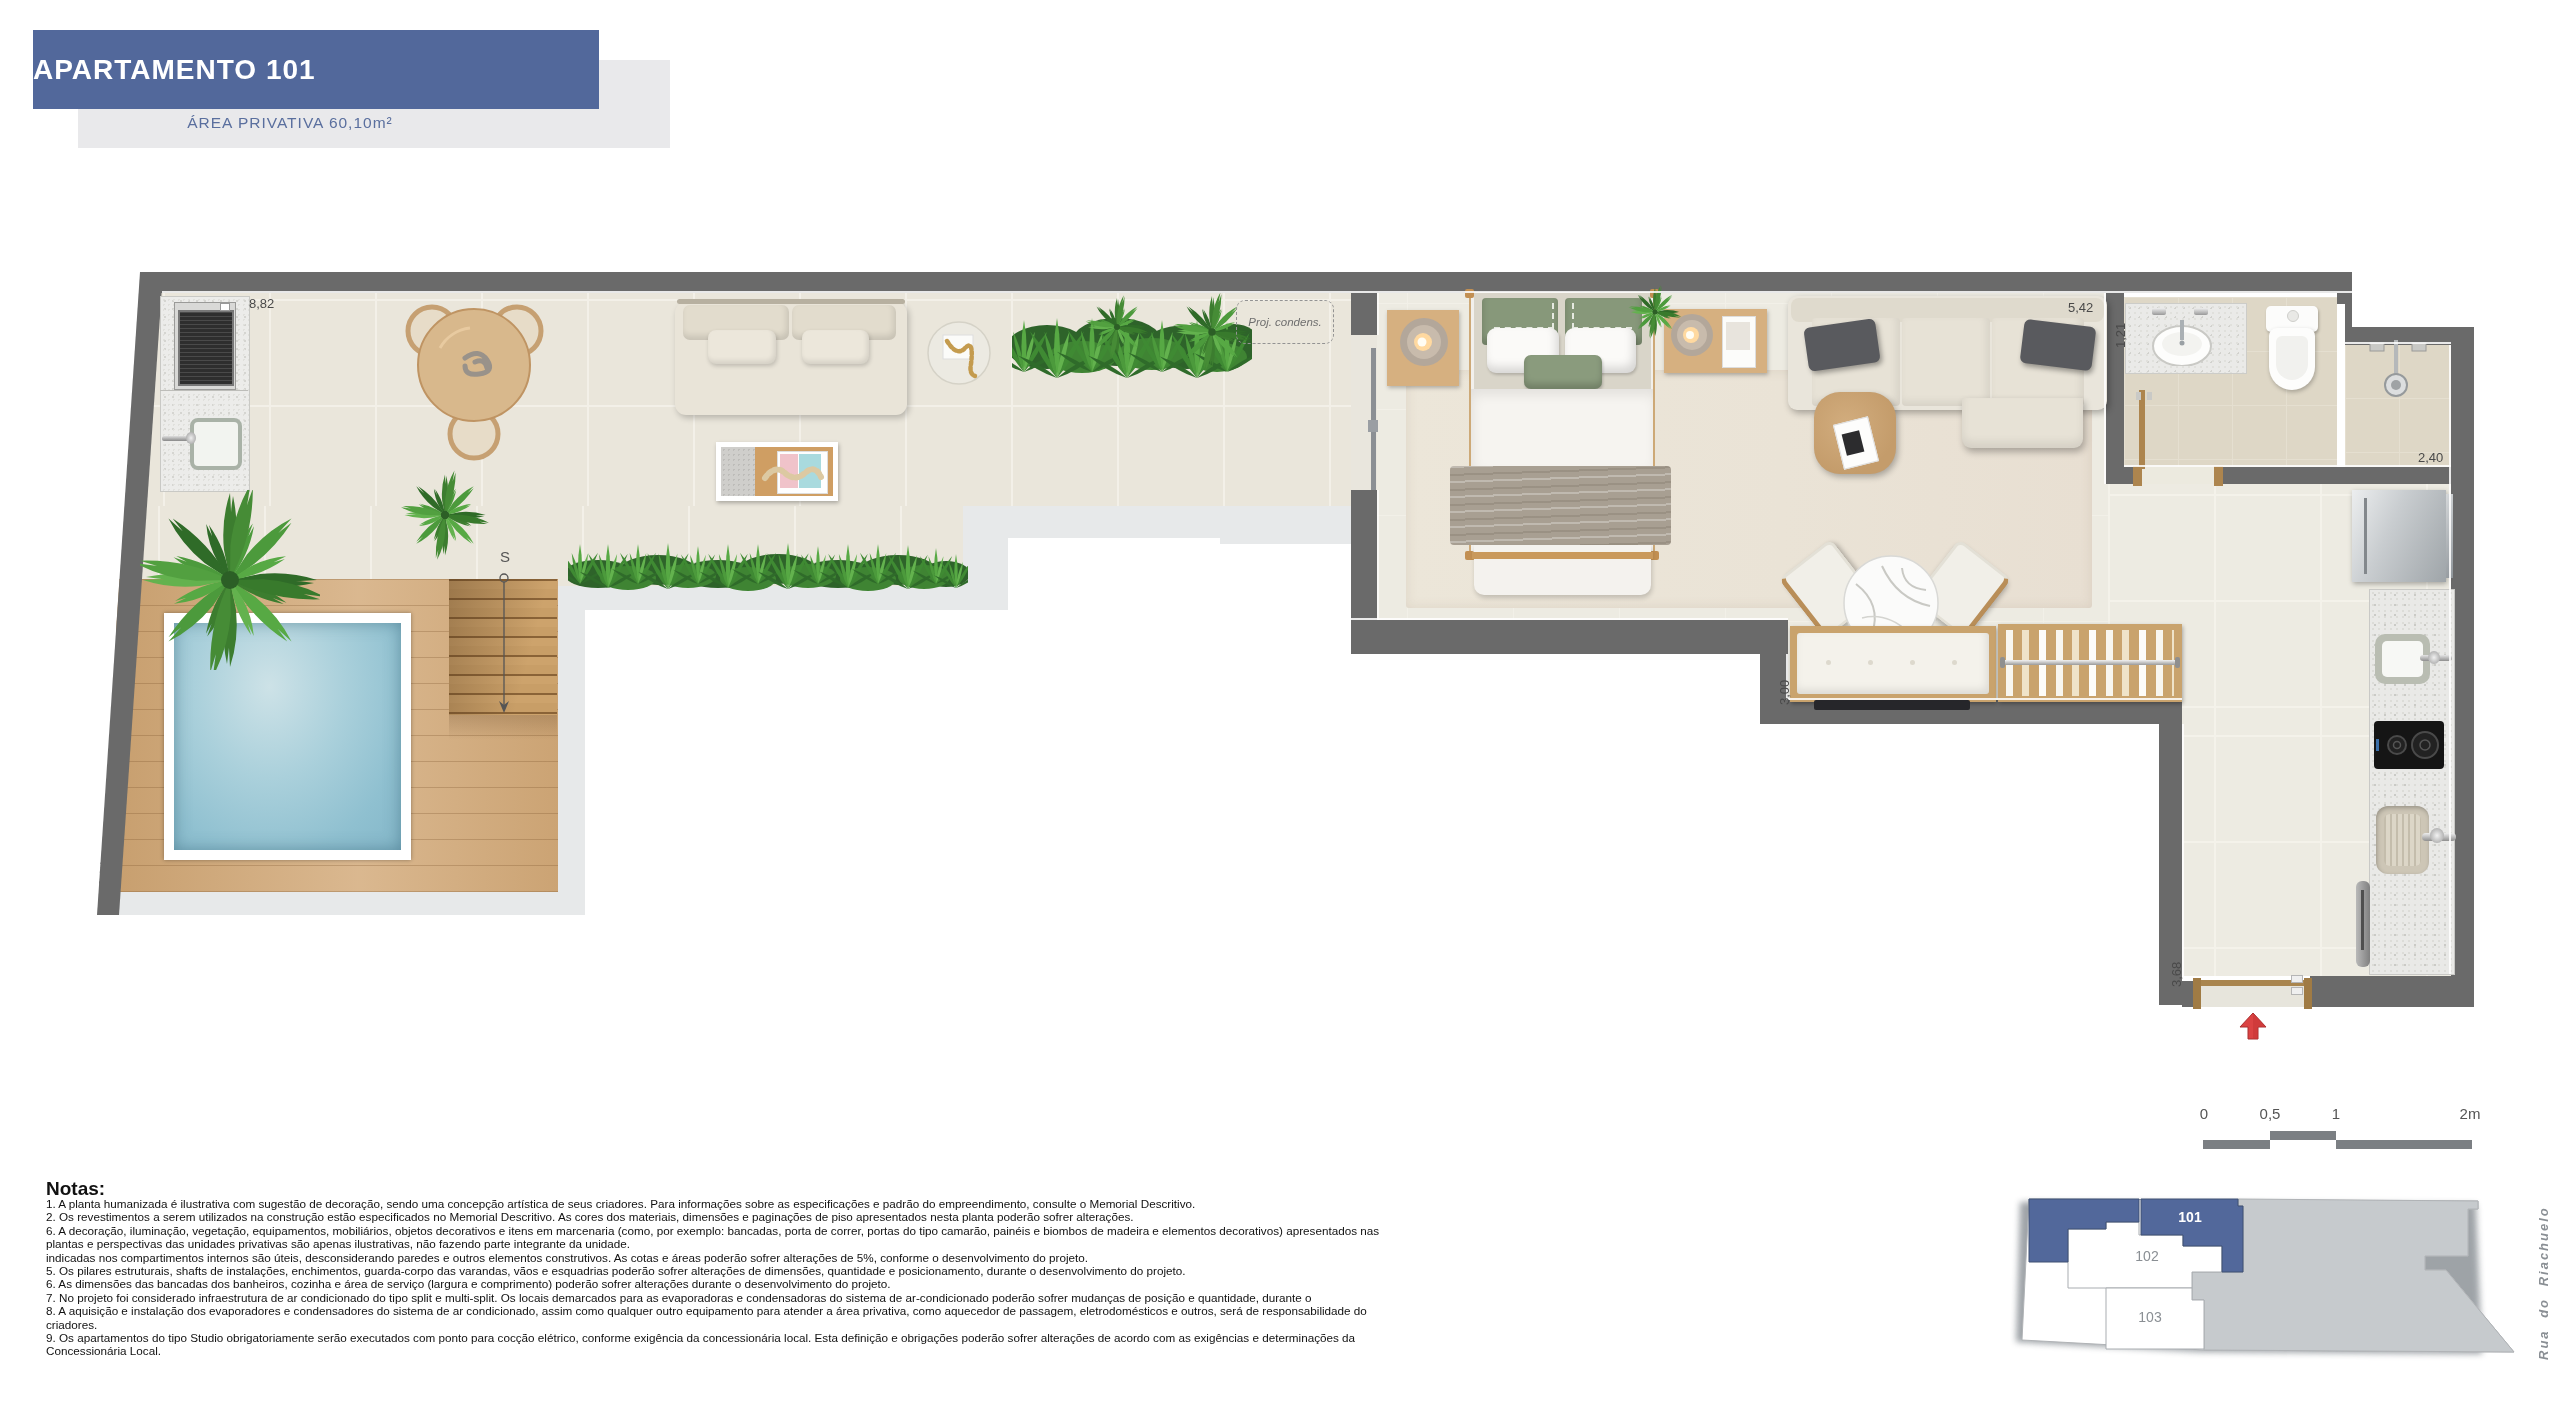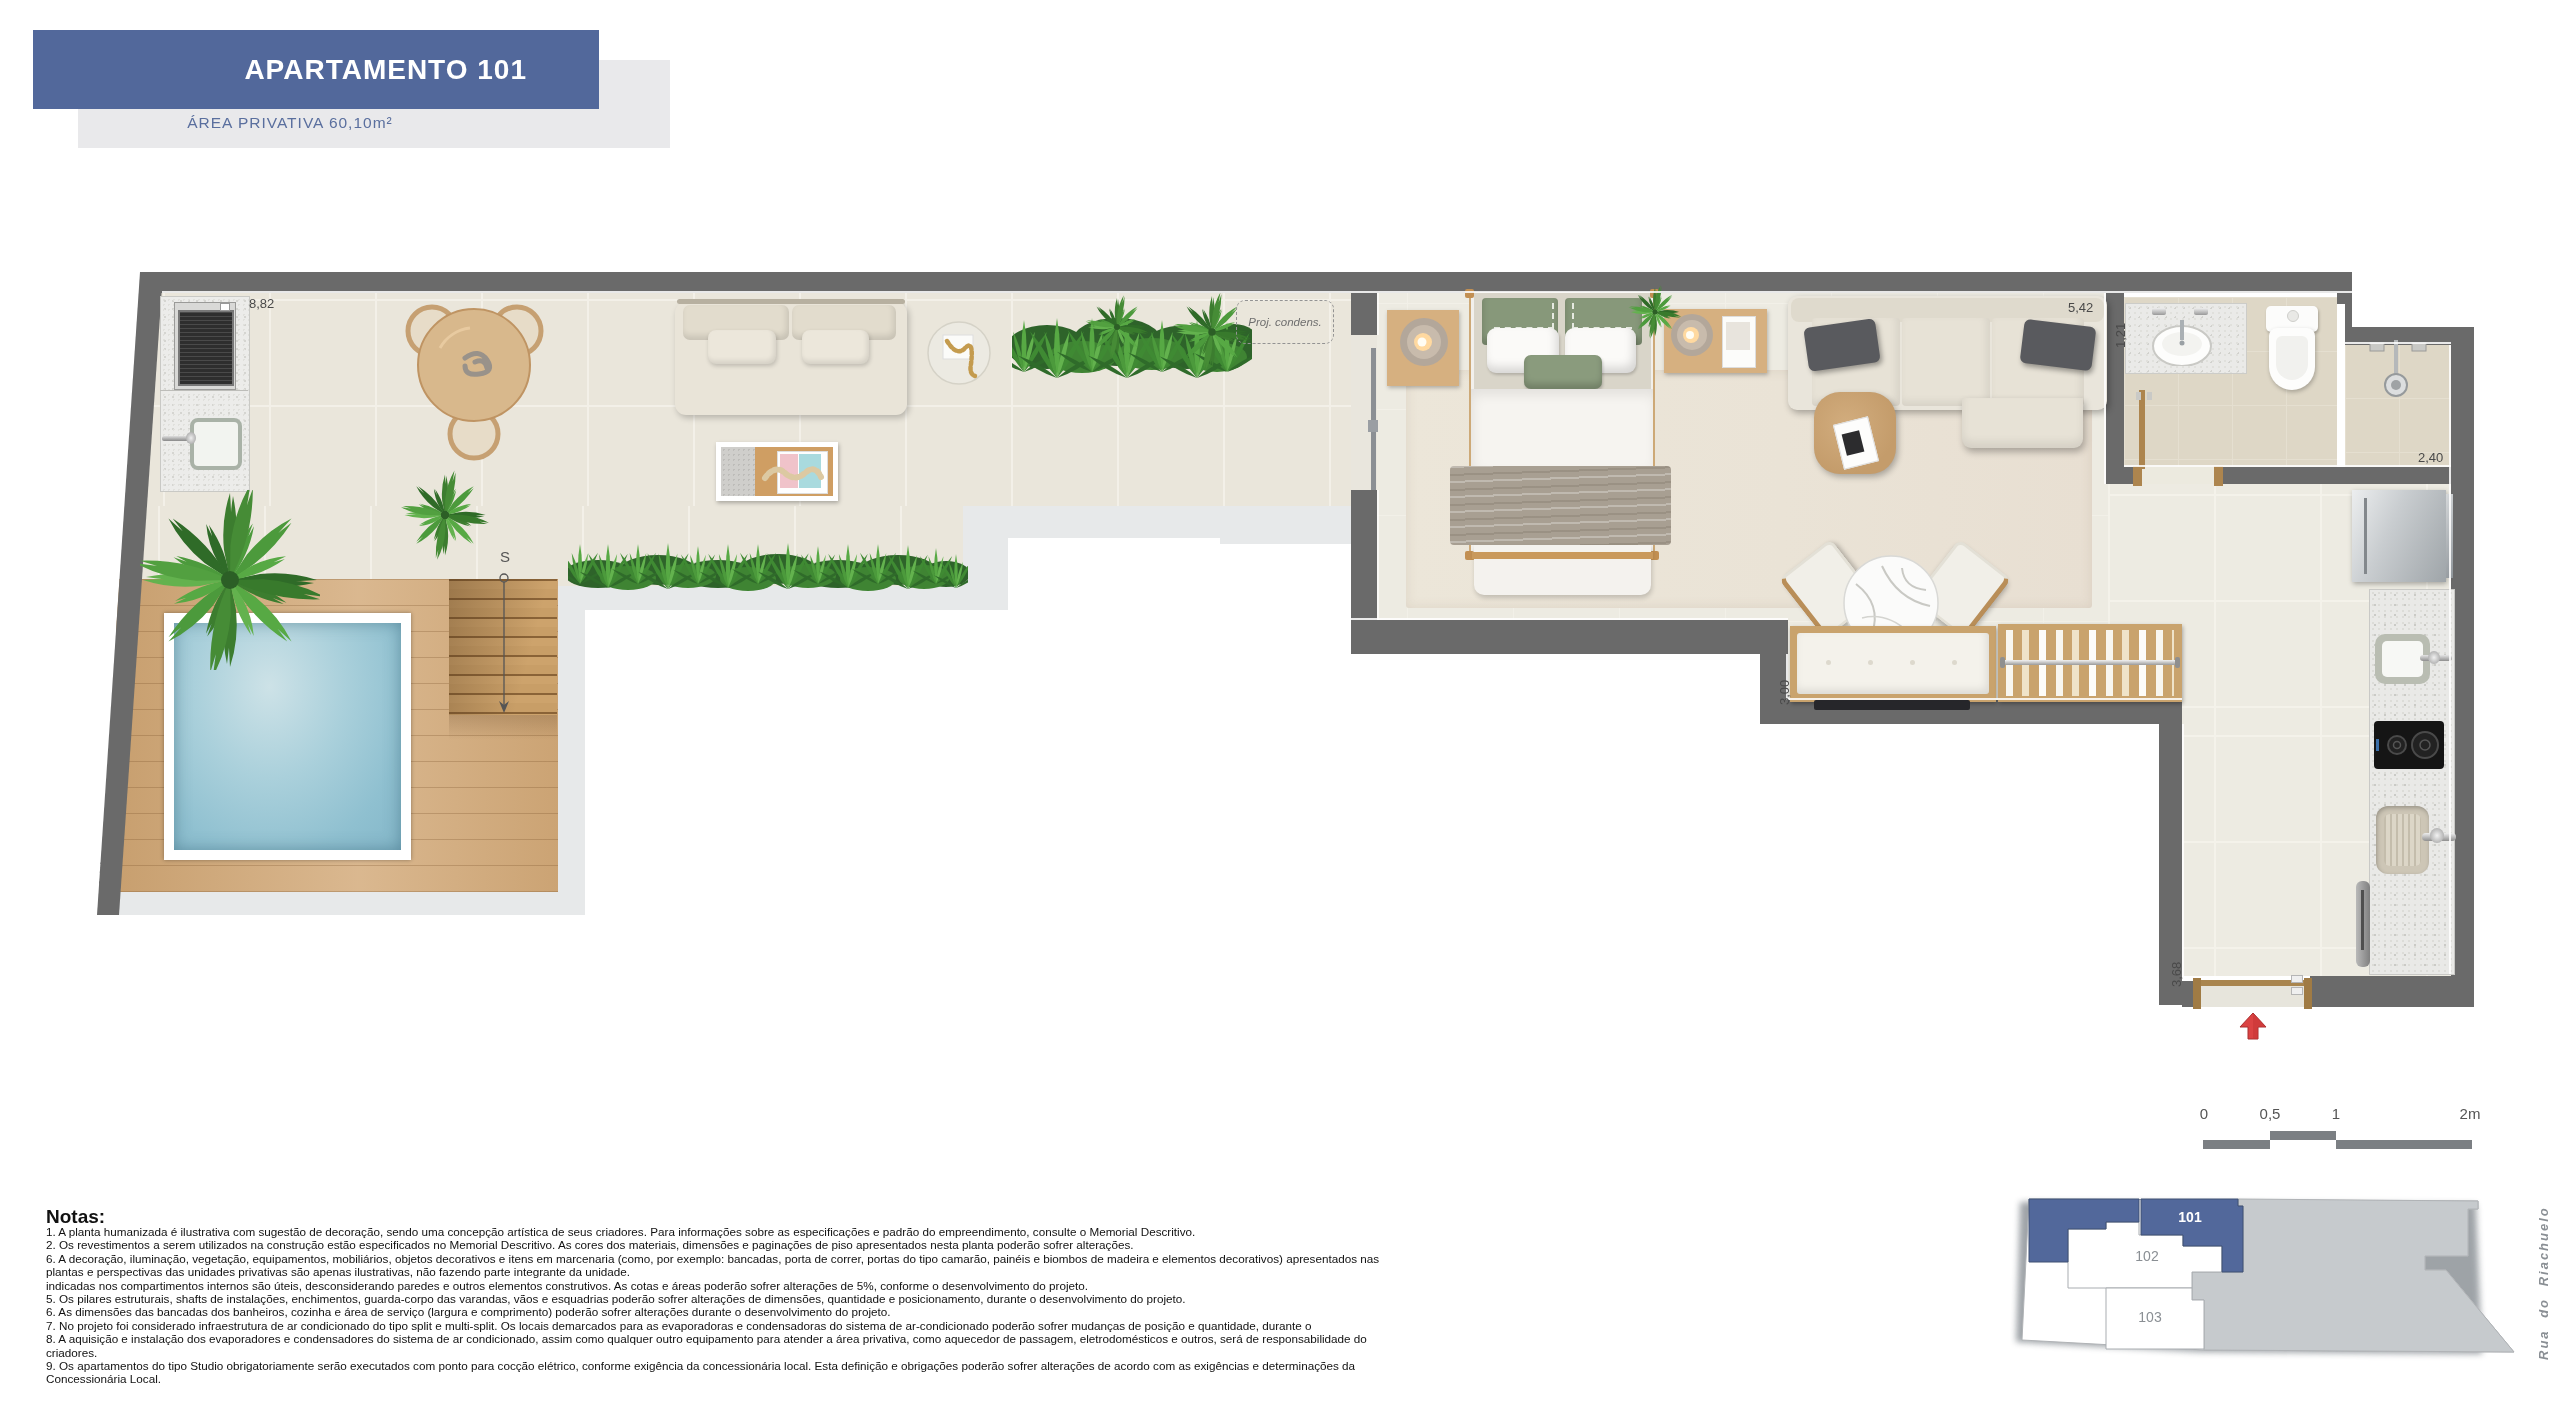--- a/index.html
+++ b/index.html
@@ -7,21 +7,21 @@
   font-family:"Liberation Sans",sans-serif}
 .a{position:absolute}
 .dim{position:absolute;color:#4a4a4a;font-size:13px;font-family:"Liberation Sans",sans-serif}
 .vdim{transform:rotate(-90deg);transform-origin:left bottom;white-space:nowrap}
 </style>
 </head>
 <body>
 
 <div class="a" style="left:78px;top:60px;width:592px;height:88px;background:#e9e9eb"></div>
 <div class="a" style="left:33px;top:30px;width:566px;height:79px;background:#52689b"></div>
-<div class="a" style="left:33px;top:30px;width:494px;height:79px;line-height:79px;text-align:right;color:#fff;font-size:28px;font-weight:bold;letter-spacing:1px">APARTAMENTO 101</div>
+<div class="a" style="left:33px;top:30px;width:494px;height:79px;line-height:79px;text-align:left;color:#fff;font-size:28px;font-weight:bold;letter-spacing:1px">APARTAMENTO 101</div>
 
 <div class="a" style="left:60px;top:114px;width:460px;text-align:center;color:#5a6f9e;font-size:15.5px;letter-spacing:1px">ÁREA PRIVATIVA 60,10m²</div>
 
 <div class="a" style="left:145px;top:293px;width:1206px;height:213px;background:#eae6db;background-image:linear-gradient(#f3f0e8 2px,transparent 2px),linear-gradient(90deg,#f3f0e8 2px,transparent 2px);background-size:106px 106px;background-position:18px 6px"></div>
 
 <div class="a" style="left:140px;top:506px;width:823px;height:80px;background:#eae6db;background-image:linear-gradient(90deg,#f3f0e8 2px,transparent 2px);background-size:106px 106px;background-position:18px 0"></div>
 
 <div class="a" style="left:1377px;top:293px;width:731px;height:330px;background:#edebe2;background-image:linear-gradient(#f2f0e8 1.5px,transparent 1.5px),linear-gradient(90deg,#f2f0e8 1.5px,transparent 1.5px);background-size:106px 106px;background-position:30px 10px"></div>
 
 <div class="a" style="left:1788px;top:623px;width:394px;height:77px;background:#edebe2"></div>
@@ -439,21 +439,21 @@
 <div class="a" style="left:2345px;top:342px;width:106px;height:2px;background:#fff;opacity:.85"></div>
 <div class="a" style="left:1377px;top:293px;width:2px;height:42px;background:#fff;opacity:.7"></div>
 <div class="a" style="left:1377px;top:490px;width:2px;height:130px;background:#fff;opacity:.7"></div>
 
 <div class="dim" style="left:2068px;top:300px">5,42</div>
 <div class="dim vdim" style="left:2128px;top:333px">1,21</div>
 <div class="dim" style="left:2418px;top:450px">2,40</div>
 <div class="dim vdim" style="left:1792px;top:690px">3,00</div>
 <div class="dim vdim" style="left:2184px;top:972px">3,68</div>
 
-<div class="a" style="left:46px;top:1208px;font-size:11.7px;line-height:13.4px;color:#111;white-space:nowrap">
+<div class="a" style="left:46px;top:1180px;font-size:11.7px;line-height:13.4px;color:#111;white-space:nowrap">
 <div style="font-size:19px;font-weight:bold;line-height:17px;margin-bottom:0">Notas:</div>
 <div>1. A planta humanizada é ilustrativa com sugestão de decoração, sendo uma concepção artística de seus criadores. Para informações sobre as especificações e padrão do empreendimento, consulte o Memorial Descritivo.</div>
 <div>2. Os revestimentos a serem utilizados na construção estão especificados no Memorial Descritivo. As cores dos materiais, dimensões e paginações de piso apresentados nesta planta poderão sofrer alterações.</div>
 <div>6. A decoração, iluminação, vegetação, equipamentos, mobiliários, objetos decorativos e itens em marcenaria (como, por exemplo: bancadas, porta de correr, portas do tipo camarão, painéis e biombos de madeira e elementos decorativos) apresentados nas</div>
 <div>plantas e perspectivas das unidades privativas são apenas ilustrativas, não fazendo parte integrante da unidade.</div>
 <div>indicadas nos compartimentos internos são úteis, desconsiderando paredes e outros elementos construtivos. As cotas e áreas poderão sofrer alterações de 5%, conforme o desenvolvimento do projeto.</div>
 <div>5. Os pilares estruturais, shafts de instalações, enchimentos, guarda-corpo das varandas, vãos e esquadrias poderão sofrer alterações de dimensões, quantidade e posicionamento, durante o desenvolvimento do projeto.</div>
 <div>6. As dimensões das bancadas dos banheiros, cozinha e área de serviço (largura e comprimento) poderão sofrer alterações durante o desenvolvimento do projeto.</div>
 <div>7. No projeto foi considerado infraestrutura de ar condicionado do tipo split e multi-split. Os locais demarcados para as evaporadoras e condensadoras do sistema de ar-condicionado poderão sofrer mudanças de posição e quantidade, durante o</div>
 <div>8. A aquisição e instalação dos evaporadores e condensadores do sistema de ar condicionado, assim como qualquer outro equipamento para atender a área privativa, como aquecedor de passagem, eletrodomésticos e outros, será de responsabilidade do</div>

